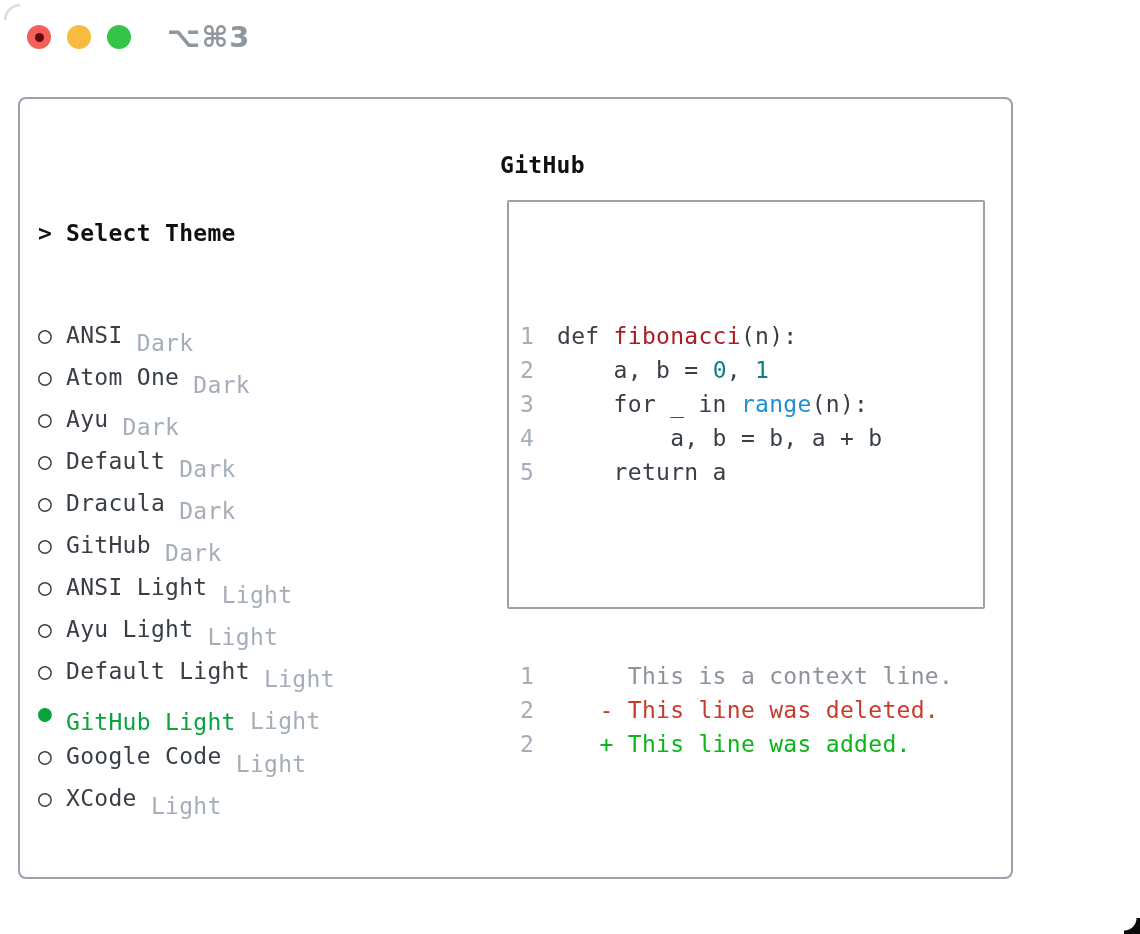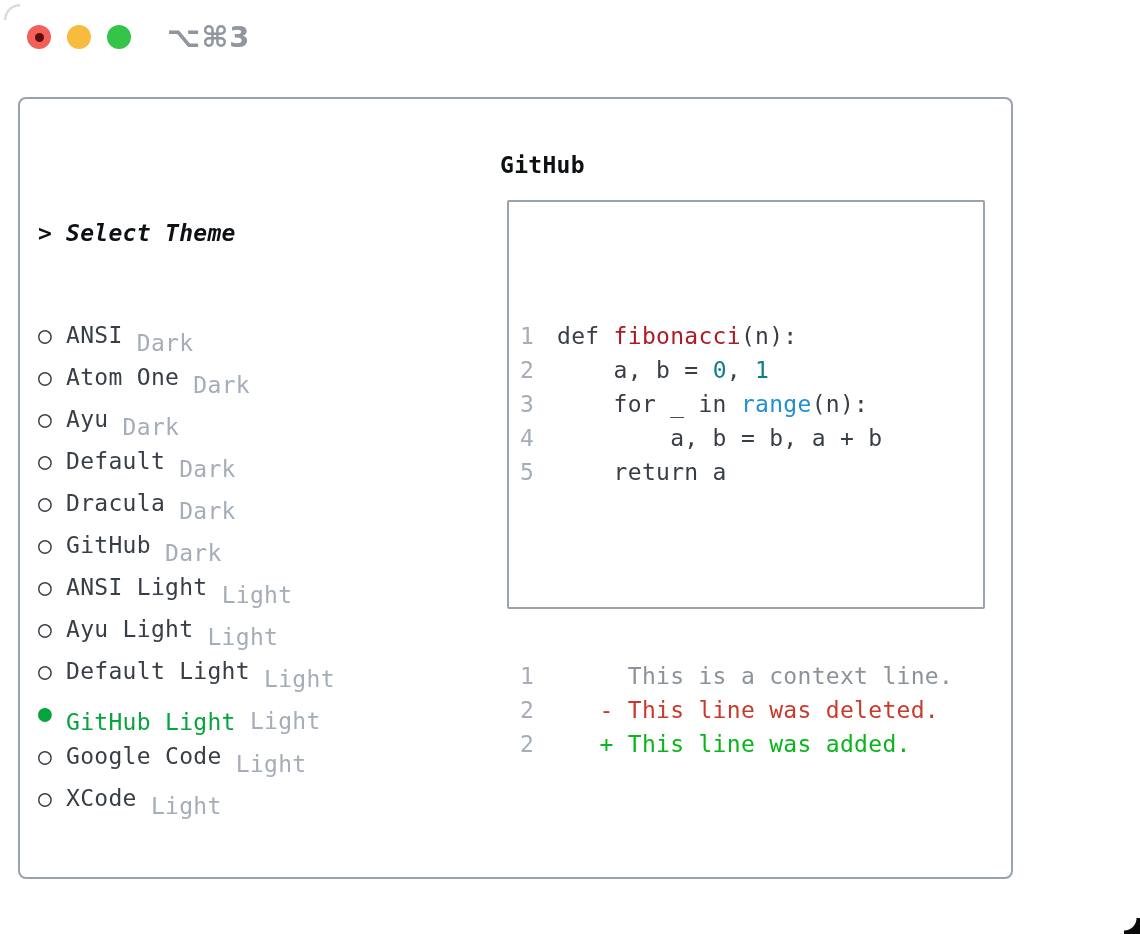--- a/index.html
+++ b/index.html
@@ -36,21 +36,21 @@
   .panel{
     position:absolute;left:18px;top:97px;
     width:991px;height:778px;
     border:2px solid #9aa2ab;border-radius:8px;
     background:#ffffff;
   }
   .mono{font-size:23px;line-height:34px;letter-spacing:0.3px;white-space:pre;}
   .left-col{position:absolute;left:18px;top:49px;}
   .row{display:flex;white-space:pre;}
   .gut{display:inline-block;width:28px;flex:0 0 28px;}
-  .hdr{font-weight:bold;color:#0e1114;font-style:italic;}
+  .hdr{font-weight:bold;color:#0e1114;}
   .prompt{font-weight:bold;color:#0e1114;}
   .bullet{color:#3c424a;}
   .nm{color:#383e46;text-align:center;}
   .vr{color:#a4adb8;margin-top:8px;}
   .sel .nm{color:var(--green);margin-top:9px;}
   .sel .bullet{color:var(--green);}
   .spacer{height:34px;}
   
   .preview-title{position:absolute;left:480px;top:49px;font-weight:bold;color:#0e1114;}
   .preview-box{

